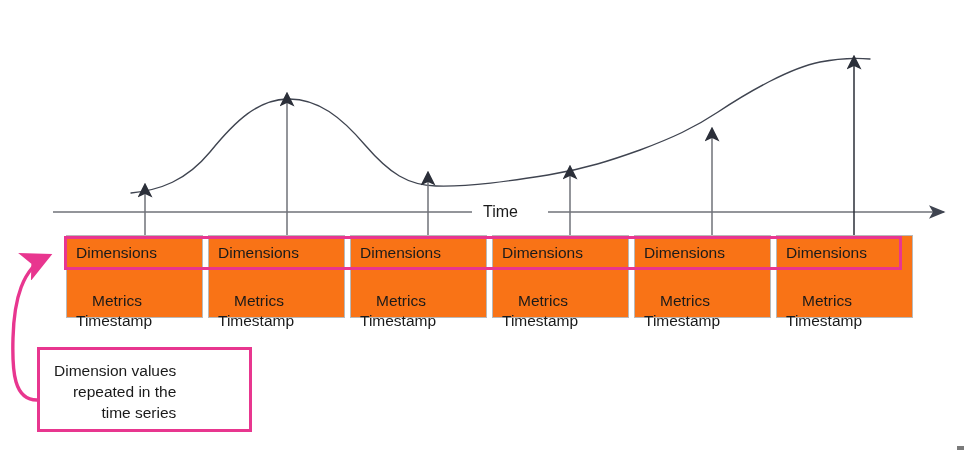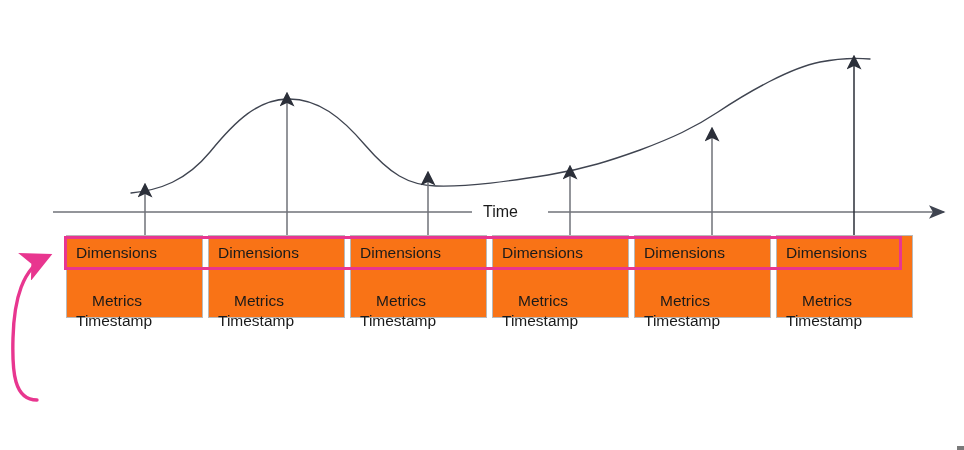--- a/index.html
+++ b/index.html
@@ -159,15 +159,22 @@
     <div class="record-line rl-2">Metrics</div>
   </div>
   <div class="record-box" style="left:776px;">
     <div class="record-line rl-0">Dimensions</div>
     <div class="record-line rl-1">Timestamp</div>
     <div class="record-line rl-2">Metrics</div>
   </div>
 
   <div class="highlight-rect"></div>
 
+  <div class="callout-box">
+    <div class="callout-text">
+      <div>Dimension values</div>
+      <div>repeated in the</div>
+      <div>time series</div>
+    </div>
+  </div>
 
   <div class="corner-mark"></div>
 </div>
 
 </body></html>

